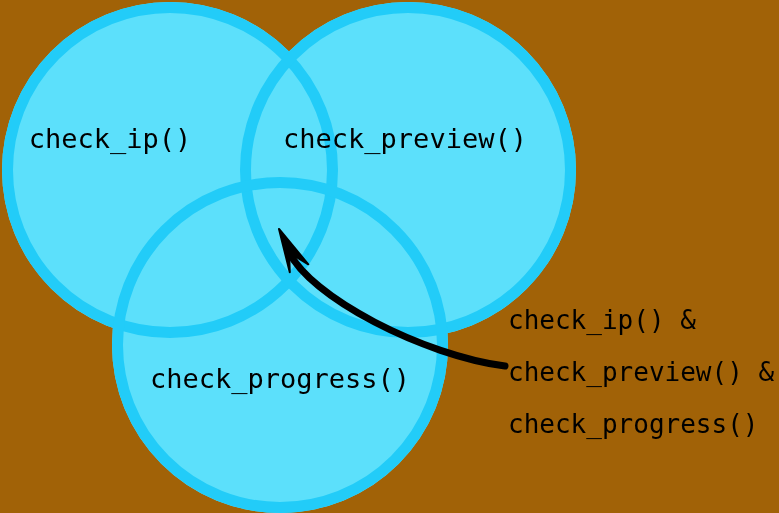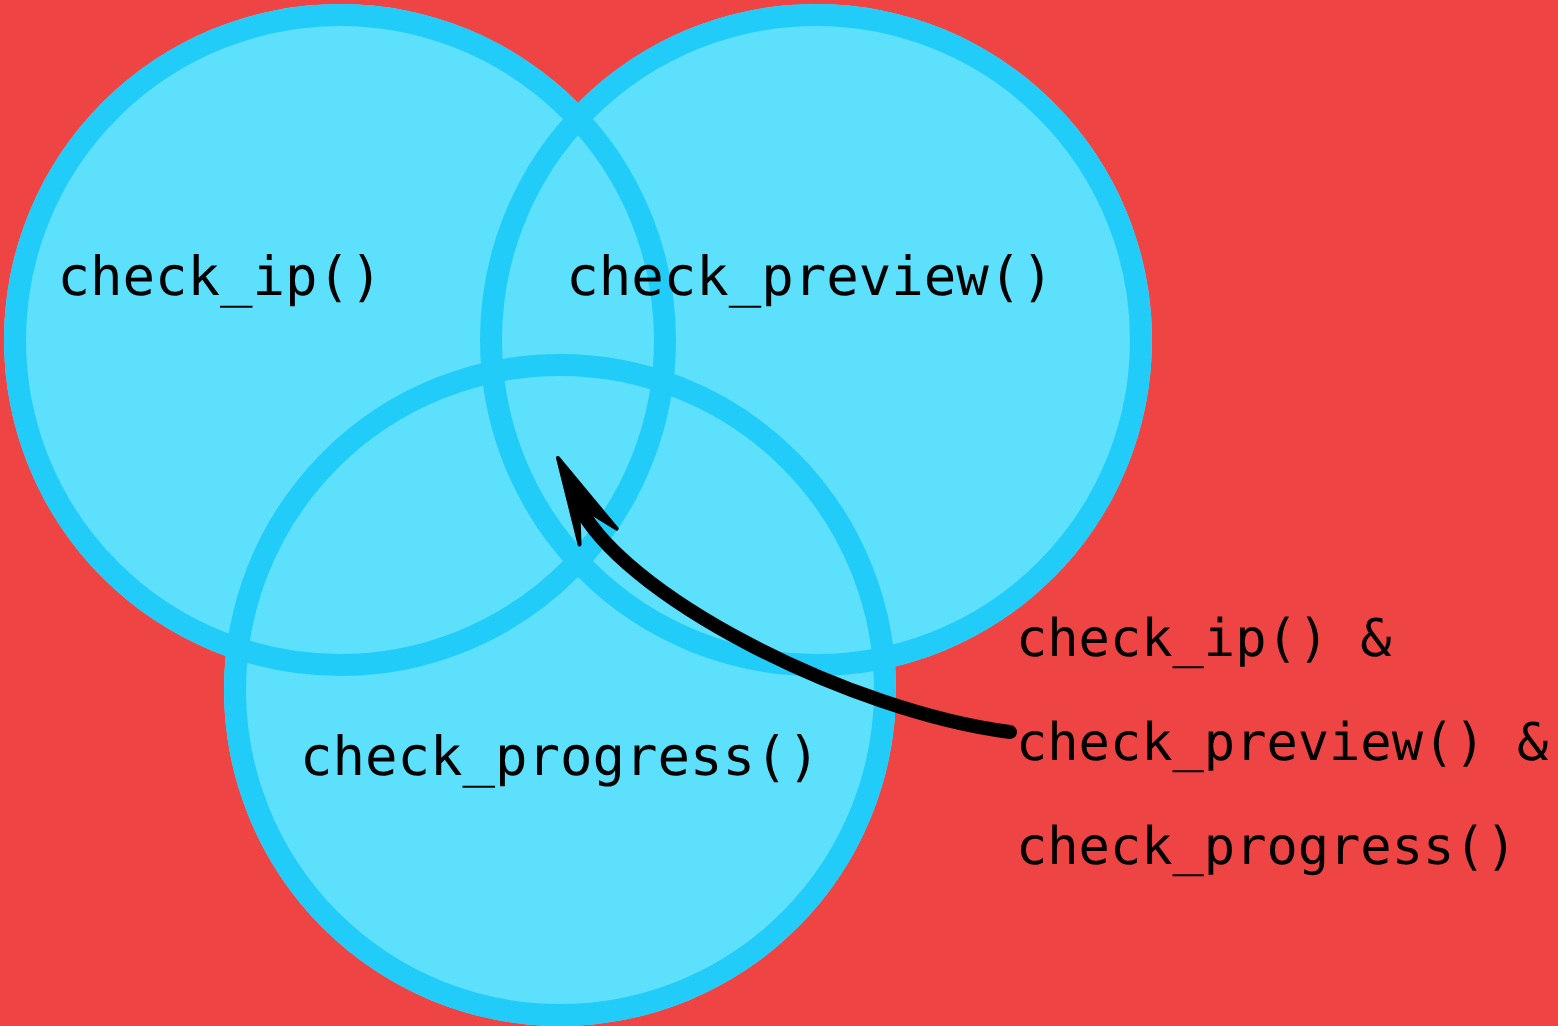--- a/index.html
+++ b/index.html
@@ -38,21 +38,21 @@
     font-family: "DejaVu Sans Mono", "Liberation Mono", monospace;
     font-size: 26px;
     fill: #000000;
     dominant-baseline: middle;
     text-anchor: start;
   }
 </style>
 </head>
 <body>
 
-<div id="stage" style="width: 779px; height: 513px; background: #ef4444;">
+<div id="stage" style="width: 779px; height: 513px; background: #a16207;">
 
   <svg id="venn-svg" viewBox="0 0 779 513" xmlns="http://www.w3.org/2000/svg" style="width: 779px; height: 513px;">
 
     <g>
       <circle cx="170" cy="170" r="168" fill="#5ce0fb"></circle>
       <circle cx="408" cy="170" r="168" fill="#5ce0fb"></circle>
       <circle cx="280" cy="345" r="168" fill="#5ce0fb"></circle>
     </g>
 
     <g fill="none">

